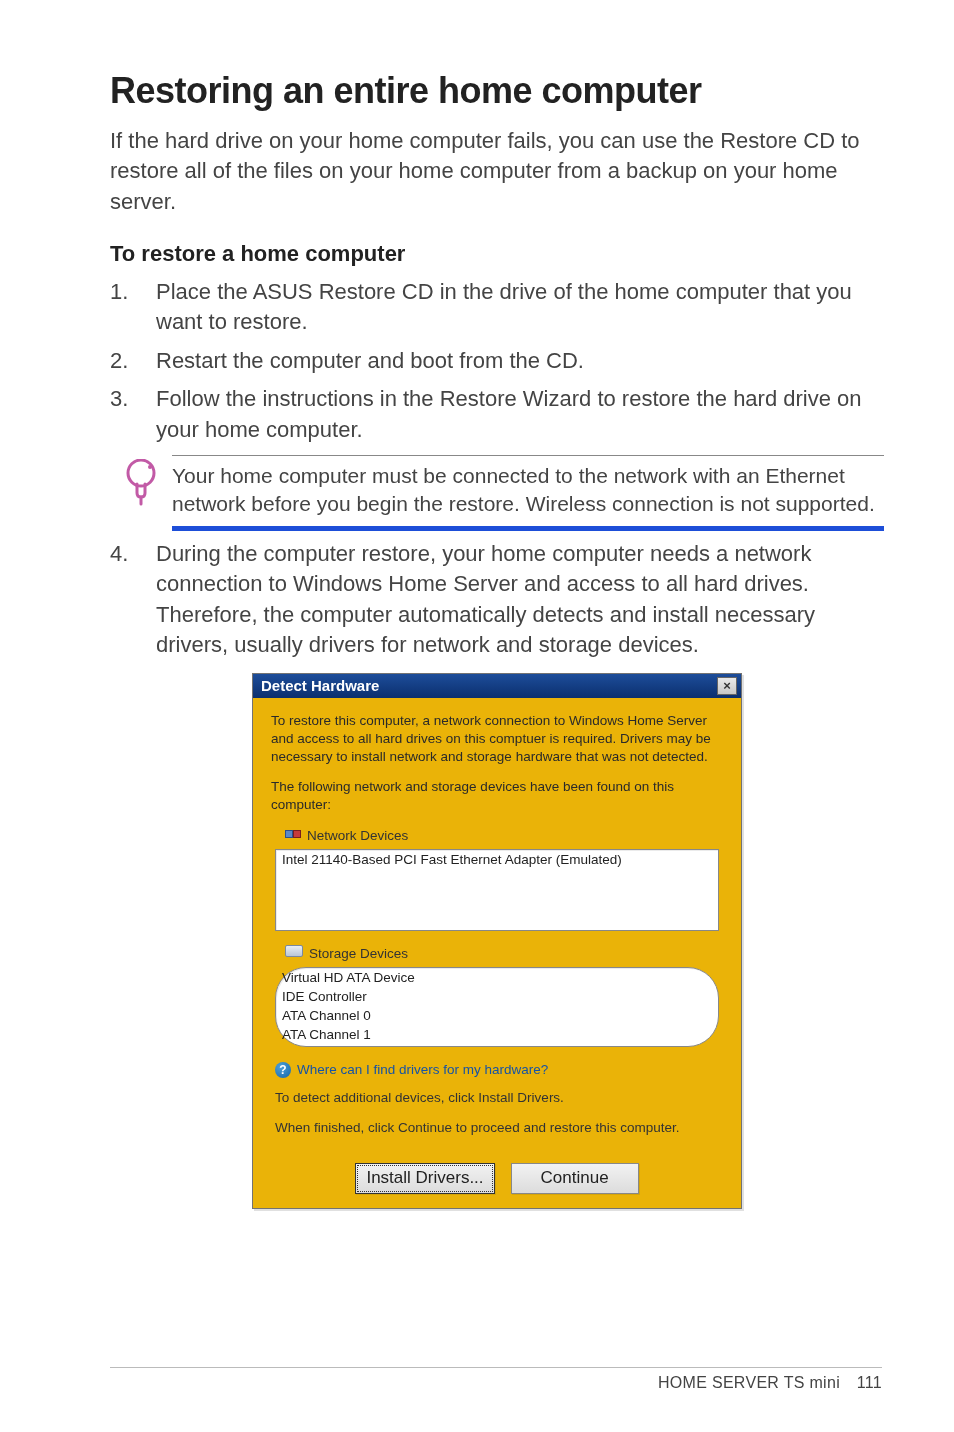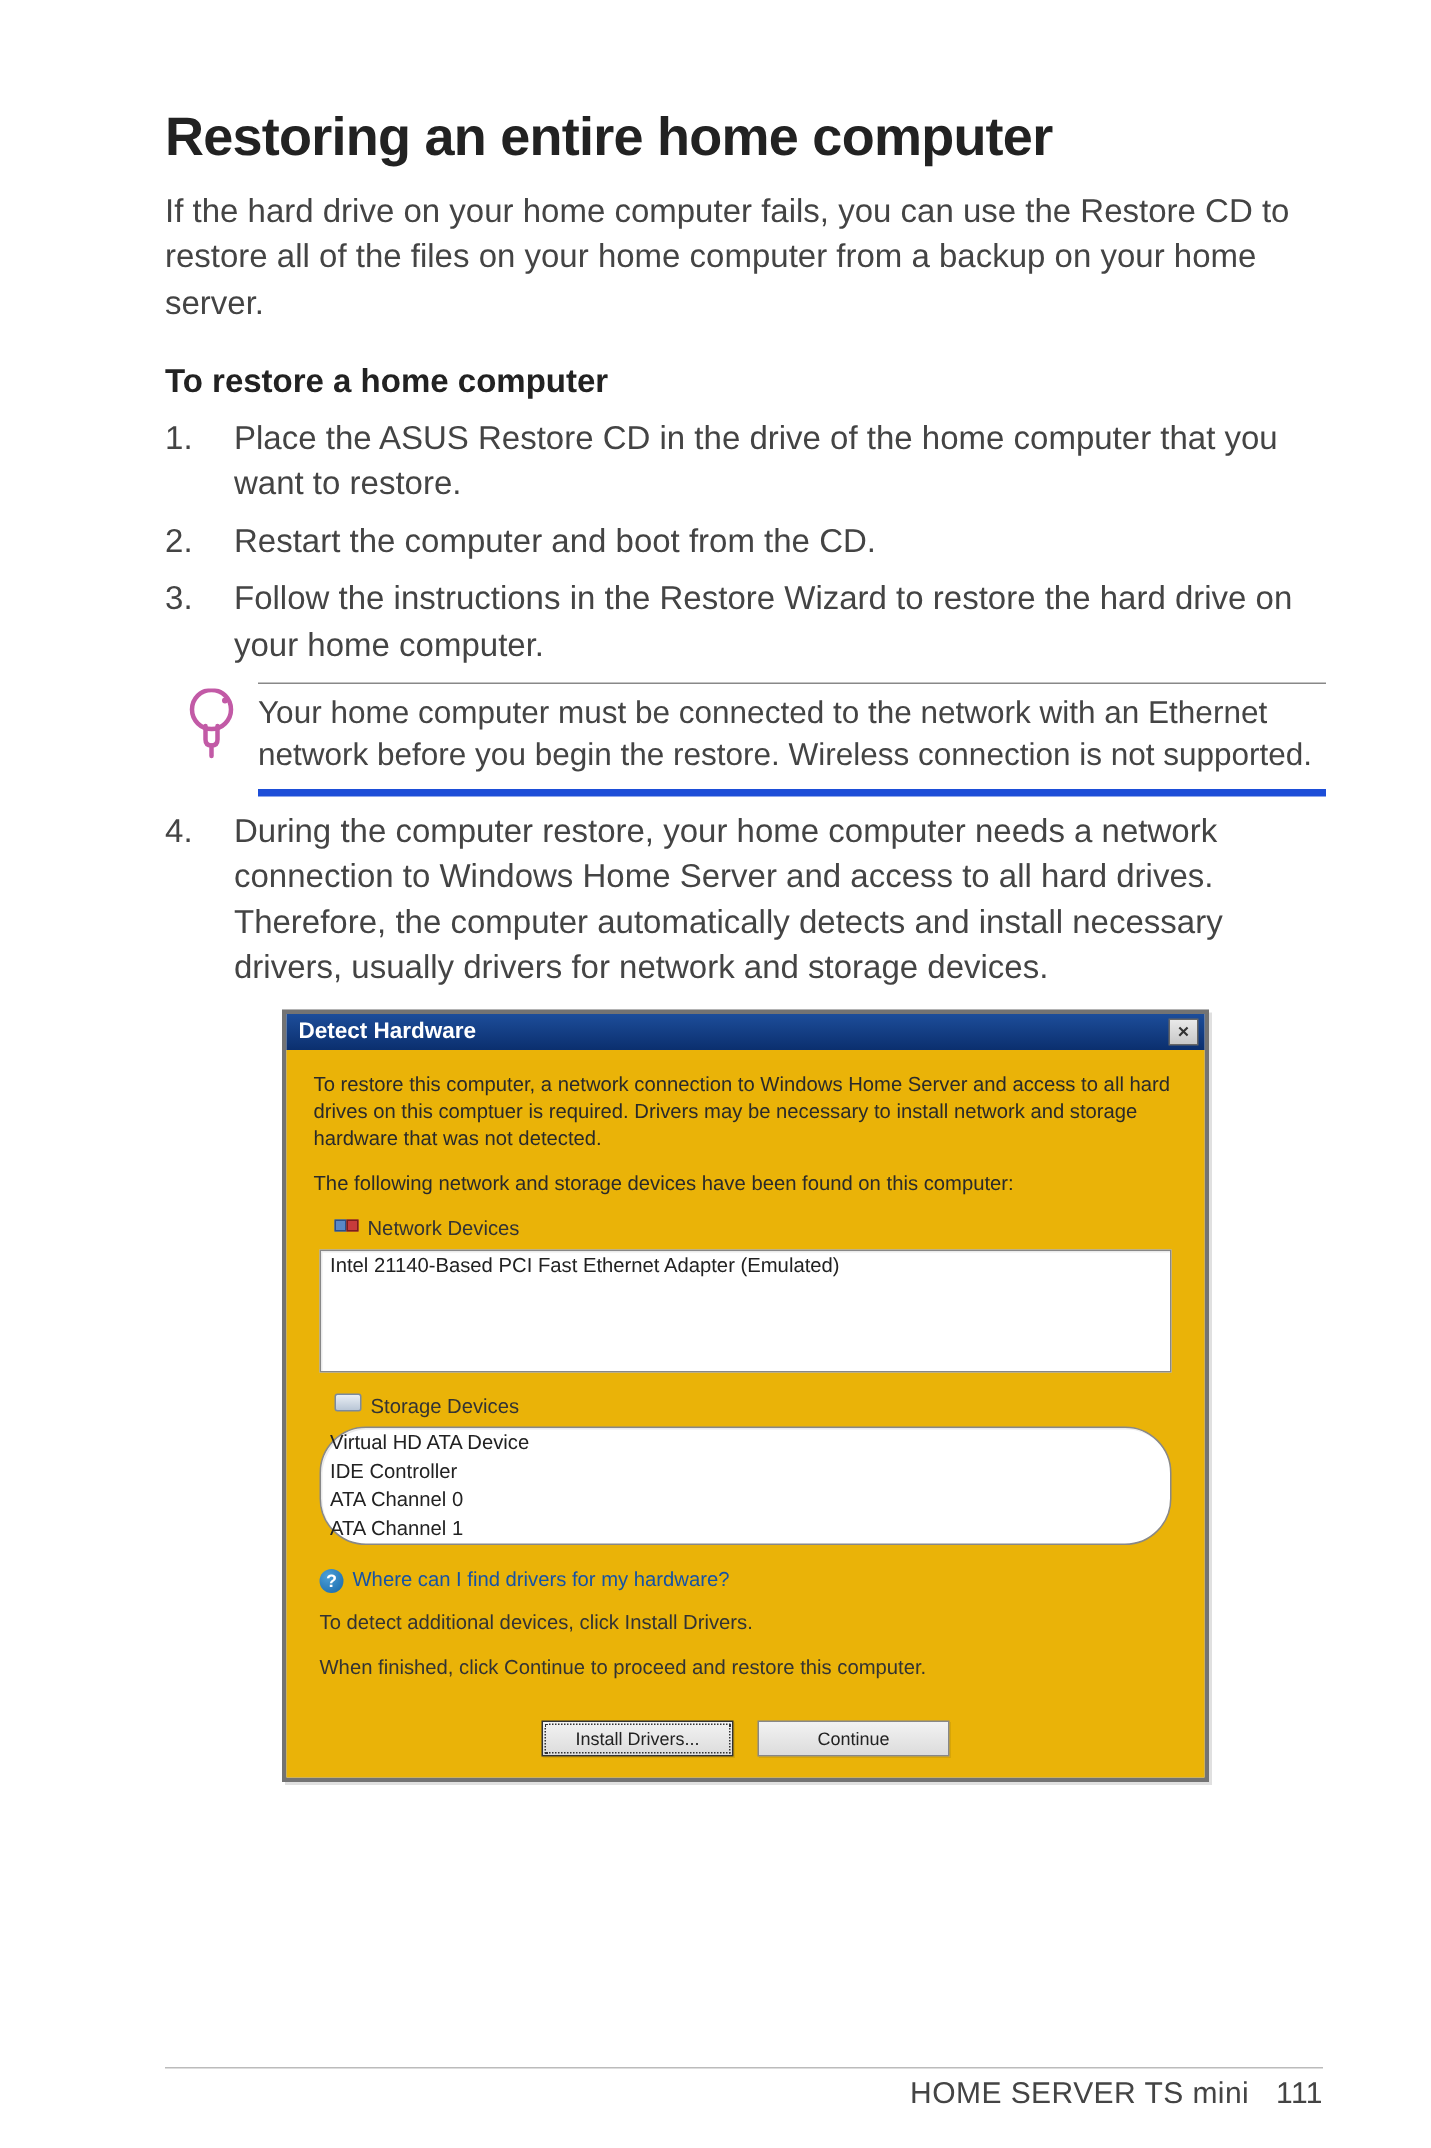--- a/index.html
+++ b/index.html
@@ -71,23 +71,23 @@
       padding: 6px 0 8px 0;
     }
     .note-text {
       font-size: 21px;
       line-height: 1.34;
       color: #444;
     }
 
     
     .dialog {
-      width: 618px;
+      width: 490px;
       margin: 12px auto 0 auto;
-      border: 3px solid #737373;
+      border: 1px solid #737373;
       box-shadow: 2px 2px 0 rgba(0,0,0,0.12);
       background: #efefef;
       font-family: "Segoe UI", Tahoma, sans-serif;
     }
     .titlebar {
       background: linear-gradient(#1d4d9a, #0b2f6e);
       color: #fff;
       display: flex;
       align-items: center;
       justify-content: space-between;
@@ -165,21 +165,21 @@
     }
     .button-row {
       display: flex;
       justify-content: center;
       gap: 16px;
       padding-top: 14px;
     }
     .win-btn {
       min-width: 128px;
       padding: 3px 10px;
-      font-size: 12px;
+      font-size: 17px;
       background: linear-gradient(#f2f2f2, #dcdcdc);
       border: 1px solid #888;
       color: #222;
       text-align: center;
       box-shadow: 1px 1px 0 rgba(0,0,0,0.08);
     }
     .win-btn.focused {
       outline: 1px dotted #333;
       outline-offset: -3px;
       border: 1px solid #333;
@@ -208,27 +208,27 @@
     .drive-icon {
       width: 18px; height: 12px;
       display: inline-block;
       border-radius: 2px;
       background: linear-gradient(#e9eef4, #b9c6d6);
       border: 1px solid #7a8aa0;
     }
 
     .footer {
       position: absolute;
-      bottom: 24px;
+      bottom: 40px;
       right: 72px;
       left: 110px;
       border-top: 1px solid #bbb;
       padding-top: 6px;
       text-align: right;
-      font-size: 20px;
+      font-size: 16px;
       color: #444;
       letter-spacing: 0.3px;
     }
     .footer .pn { margin-left: 12px; }
   </style>
 </head>
 <body>
 
 <h1>Restoring an entire home computer</h1>
 

